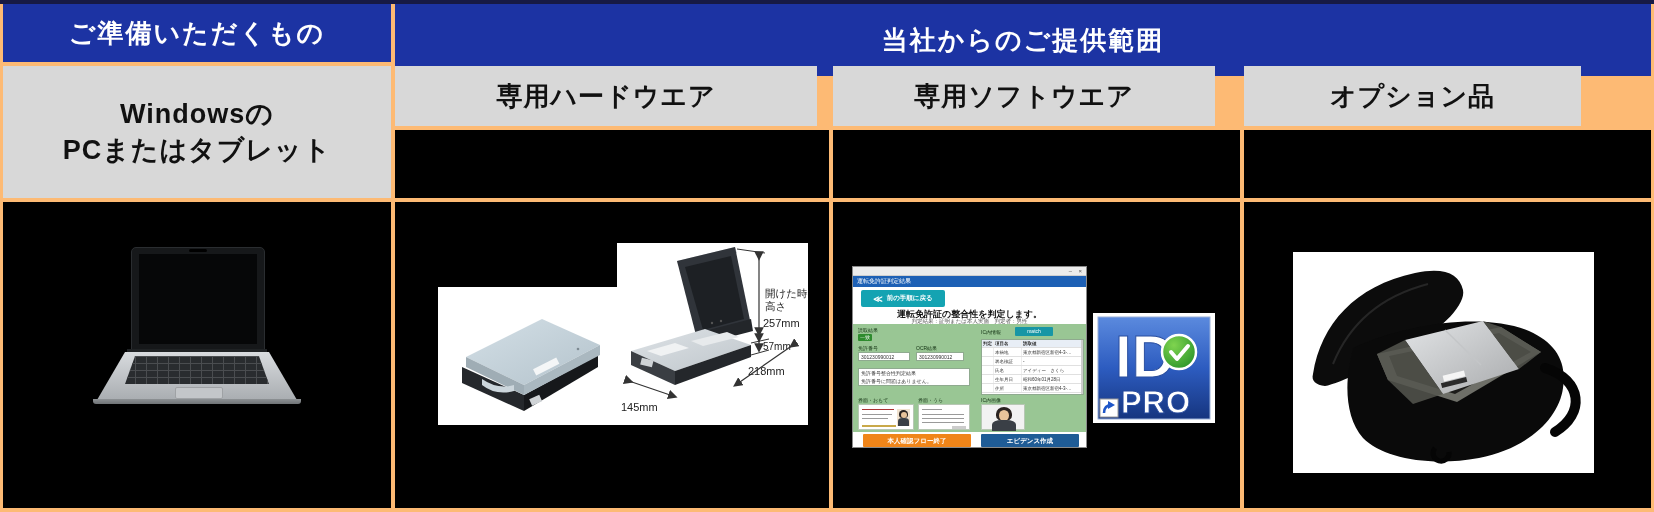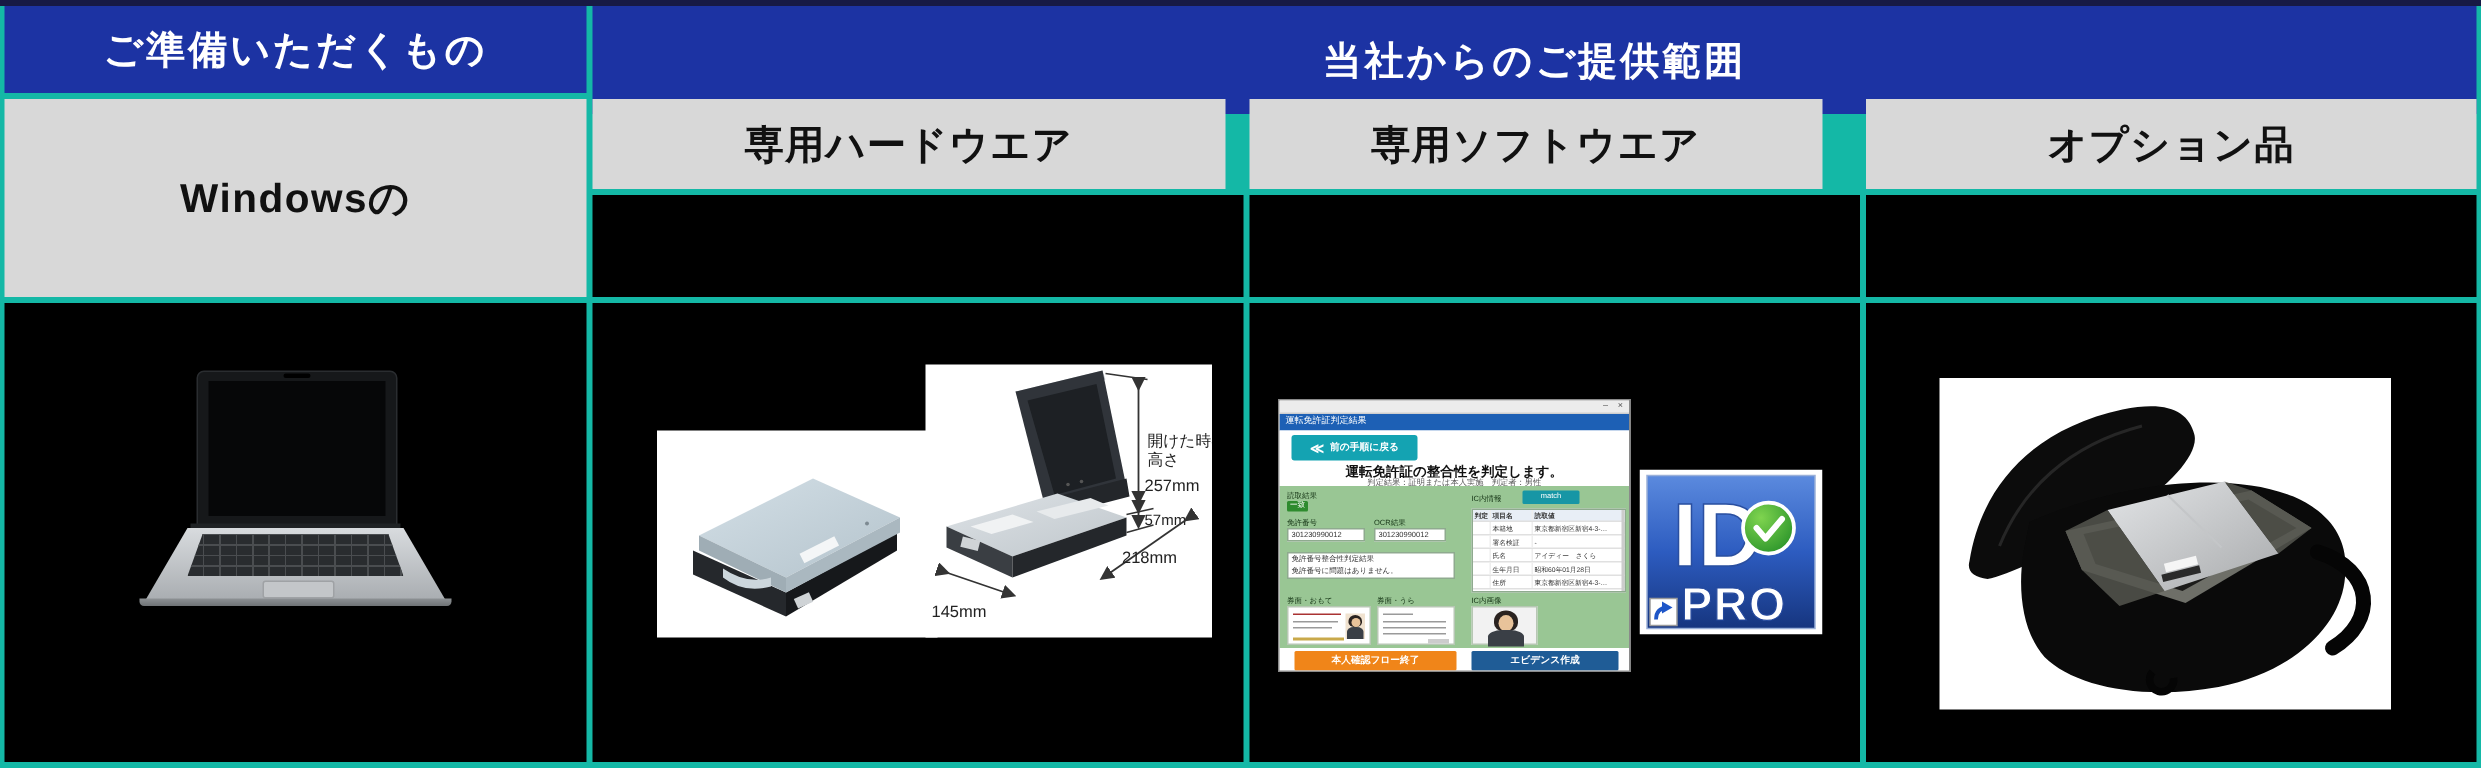--- a/index.html
+++ b/index.html
@@ -1,33 +1,33 @@
 <!DOCTYPE html>
 <html><head>
 <meta charset="utf-8">
 <style>
   html,body { margin:0; padding:0; background:#7f7f7f; }
-  .stage { position:relative; width:1654px; height:512px; background:#14b8a6;
+  .stage { position:relative; width:1654px; height:512px; background:#fdba74;
            font-family:"Liberation Sans", sans-serif; overflow:hidden; }
   .cell { position:absolute; box-sizing:border-box; }
   .top-edge { position:absolute; left:0; top:0; width:1654px; height:4px; background:#171a45; }
 
   
   .blue { background:#1c33a3; color:#fff; display:flex; align-items:center; justify-content:center;
           font-weight:bold; font-size:26px; letter-spacing:2px; }
   .gray { background:#d8d8d8; color:#111; display:flex; align-items:center; justify-content:center;
           font-weight:bold; font-size:26px; letter-spacing:1px; text-align:center; }
   .black { background:#000; }
 
   .blue-left  { left:3px;    top:4px;  width:388px;  height:58px; }
   .blue-right { left:395px;  top:4px;  width:1256px; height:72px; }
   .gray-left  { left:3px;    top:66px; width:388px;  height:132px; flex-direction:column; line-height:1.35; font-size:27px; }
   .gray-hw    { left:395px;  top:66px; width:422px;  height:60px; }
   .gray-sw    { left:833px;  top:66px; width:382px;  height:60px; }
-  .gray-opt   { left:1244px; top:66px; width:407px;  height:60px; }
+  .gray-opt   { left:1244px; top:66px; width:337px;  height:60px; }
   .strip-hw   { left:395px;  top:130px; width:434px; height:68px; }
   .strip-sw   { left:833px;  top:130px; width:407px; height:68px; }
   .strip-opt  { left:1244px; top:130px; width:407px; height:68px; }
   .img-left   { left:3px;    top:202px; width:388px;  height:306px; }
   .img-hw     { left:395px;  top:202px; width:434px;  height:306px; }
   .img-sw     { left:833px;  top:202px; width:407px;  height:306px; }
   .img-opt    { left:1244px; top:202px; width:407px;  height:306px; }
 
   .photo-card { position:absolute; background:#fff; }
 
@@ -112,20 +112,21 @@
 
   <div class="cell blue blue-left">
     <span>ご準備いただくもの</span>
   </div>
   <div class="cell blue blue-right">
     <span>当社からのご提供範囲</span>
   </div>
 
   <div class="cell gray gray-left">
     <span>Windowsの</span>
+    <span>PCまたはタブレット</span>
   </div>
   <div class="cell gray gray-hw">
     <span>専用ハードウエア</span>
   </div>
   <div class="cell gray gray-sw">
     <span>専用ソフトウエア</span>
   </div>
   <div class="cell gray gray-opt">
     <span>オプション品</span>
   </div>

